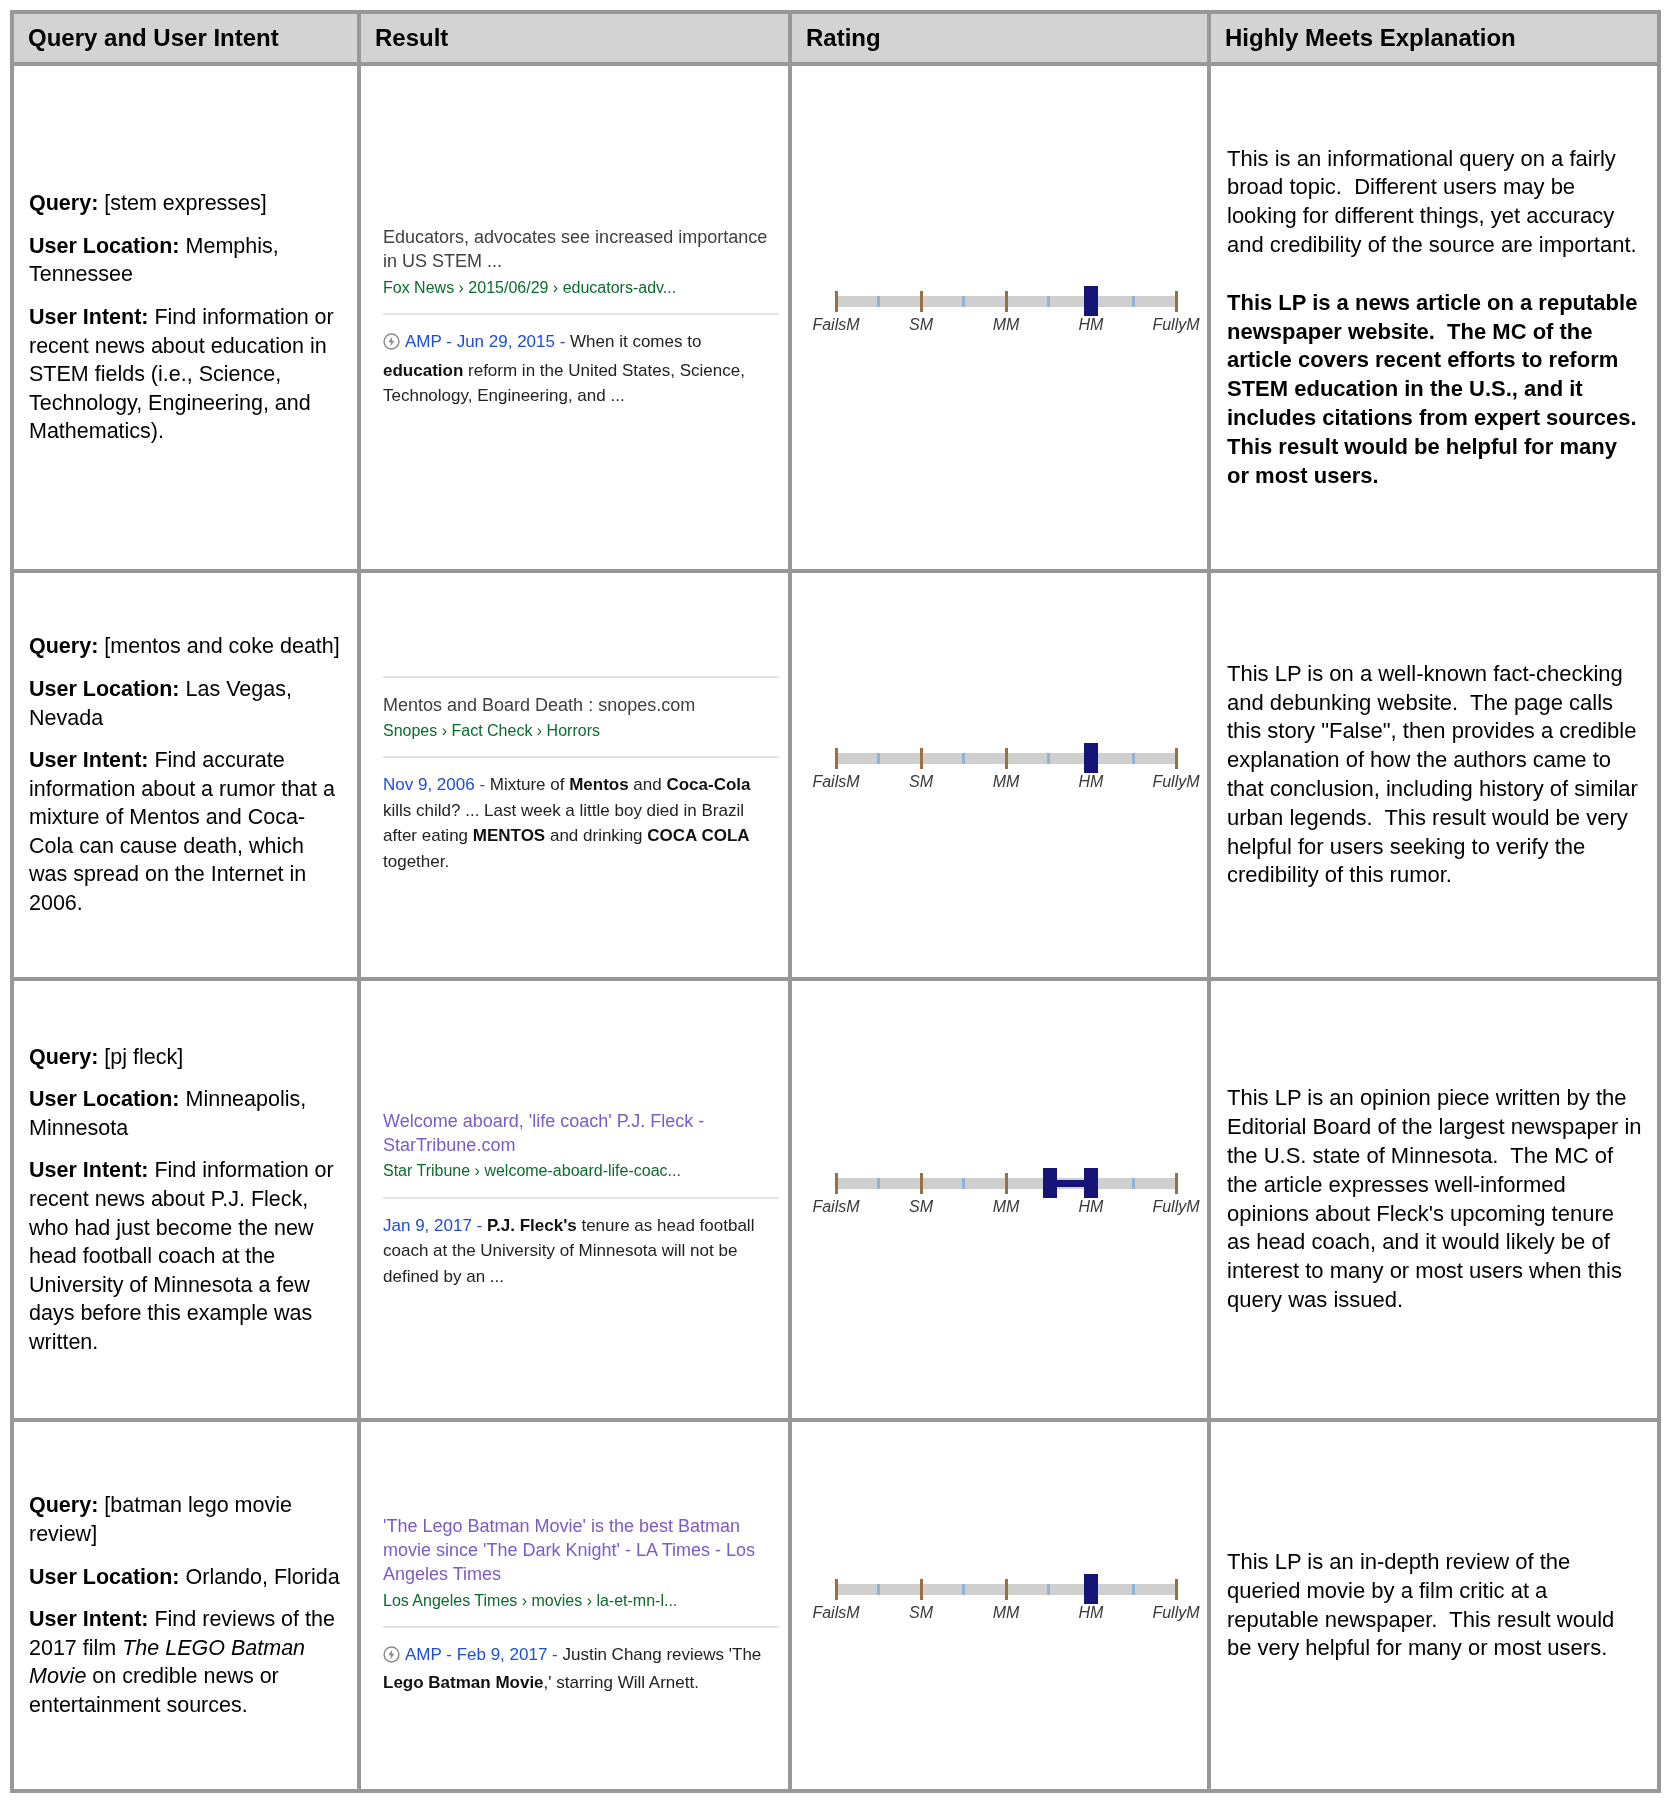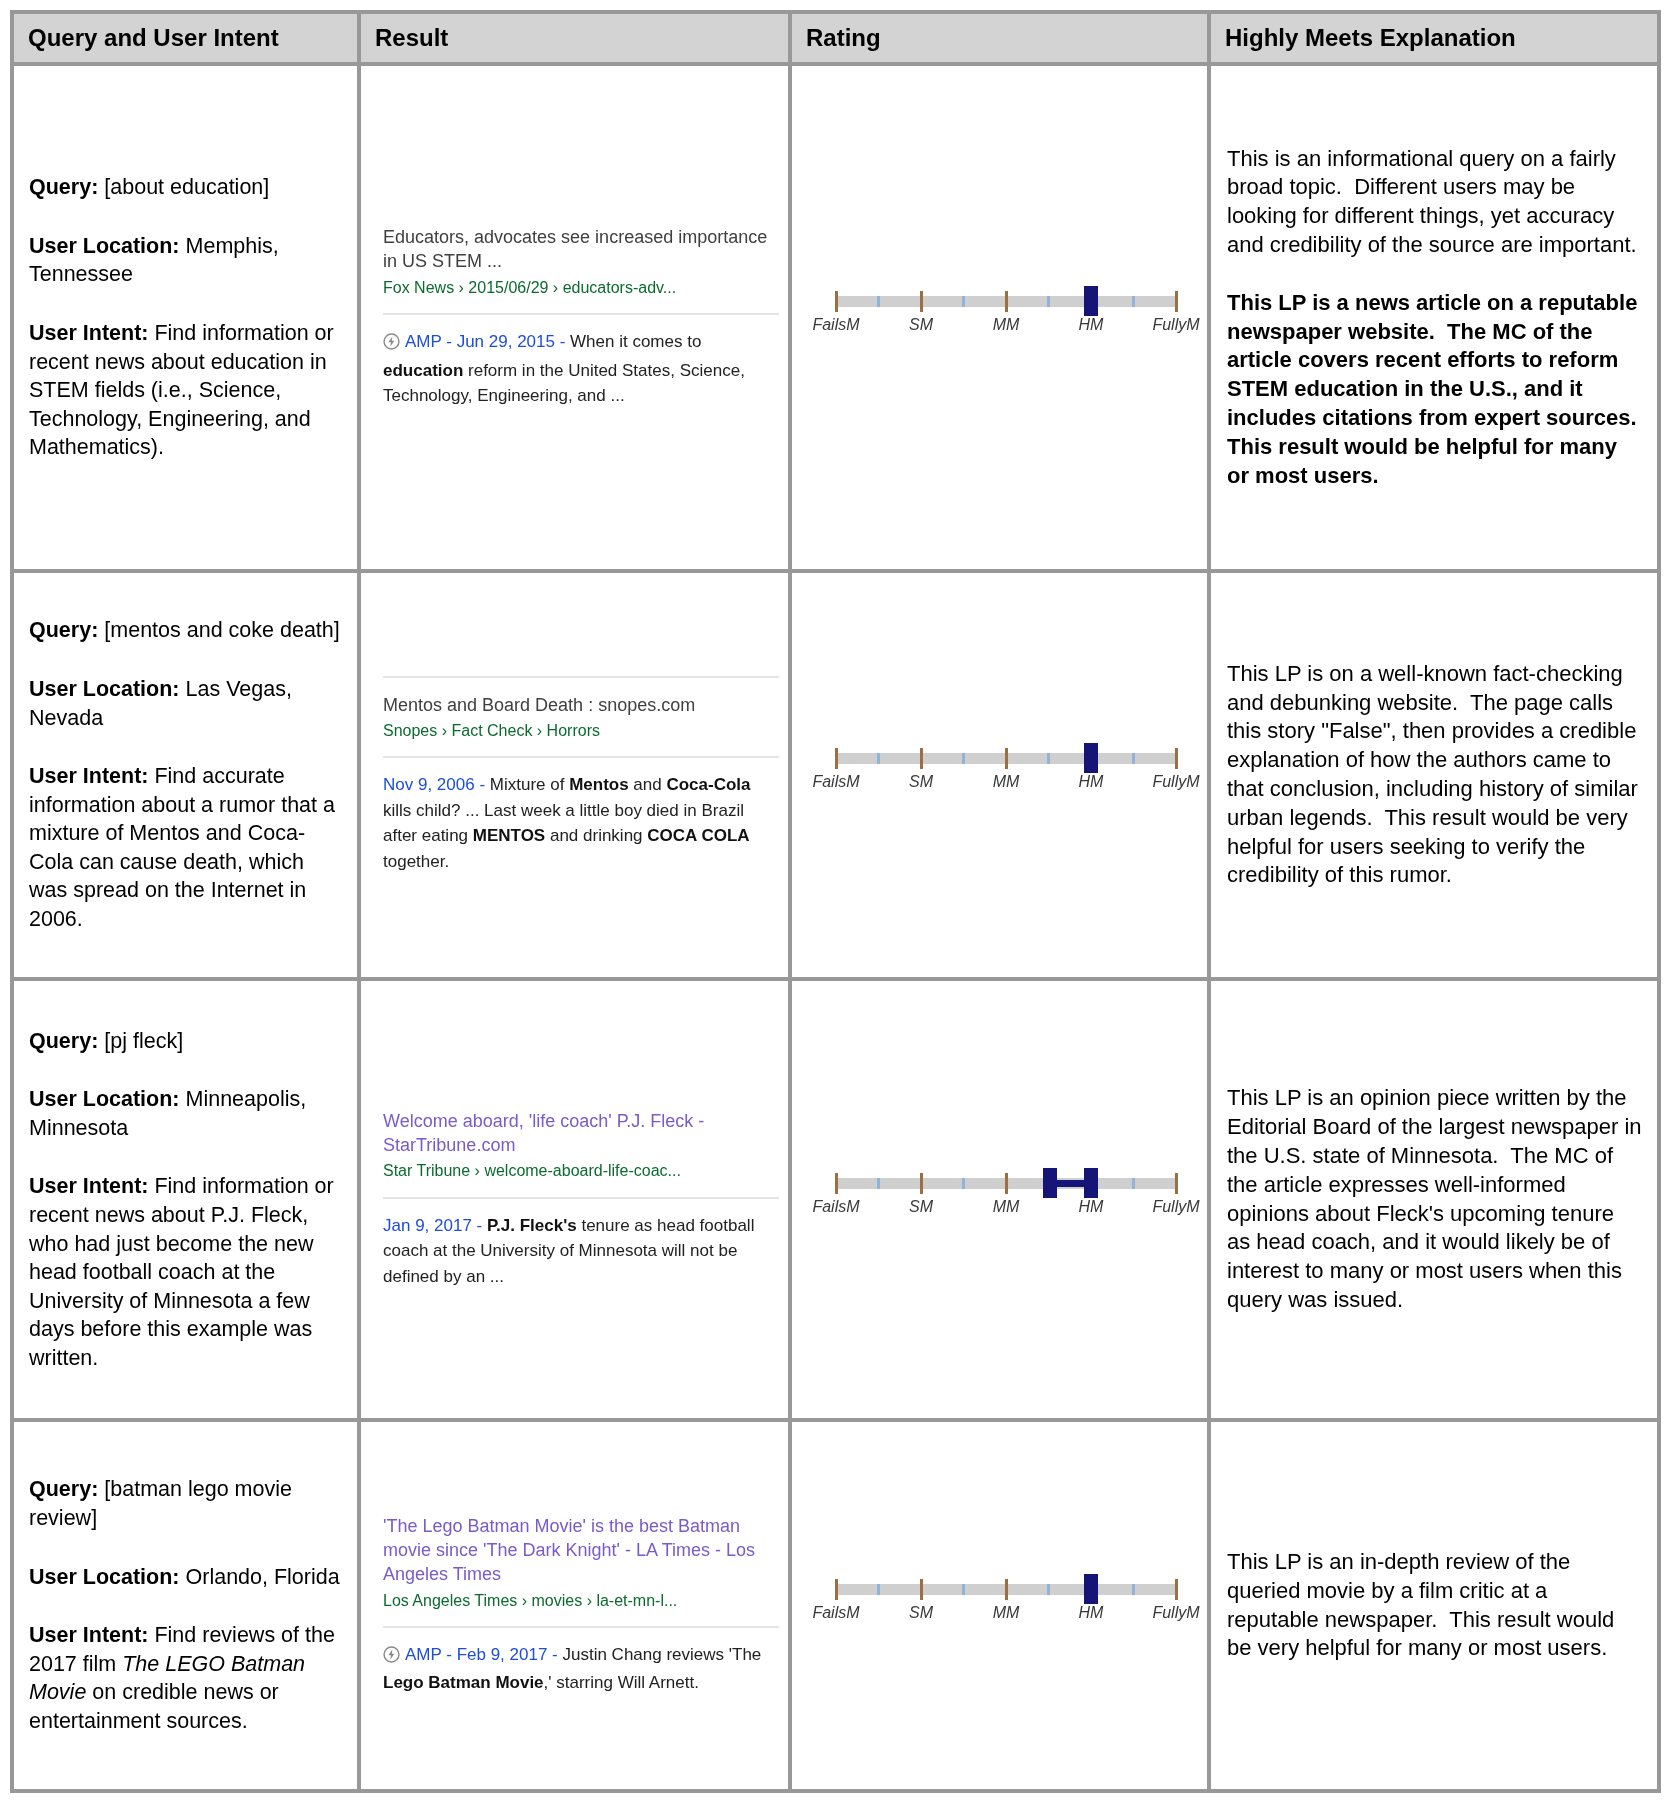--- a/index.html
+++ b/index.html
@@ -4,21 +4,21 @@
 <style>
   html,body{margin:0;padding:0;background:#fff;}
   body{width:1667px;height:1815px;font-family:"Liberation Sans",sans-serif;color:#000;}
   table.rating-table{border-collapse:collapse;table-layout:fixed;width:1647px;margin:10px 10px 0 10px;}
   td,th{border:4px solid #989898;vertical-align:middle;padding:0;}
   th{background:#d3d3d3;text-align:left;font-size:24px;font-weight:bold;height:48px;padding-left:14px;color:#000;}
   td{background:#fff;}
 
   
   .q-cell{padding:18px 12px 18px 15px;font-size:21.5px;line-height:1.33;}
-  .q-block + .q-block{margin-top:30px;}
+  .q-block + .q-block{margin-top:14px;}
   .lbl{font-weight:bold;}
   .it{font-style:italic;}
   .exp-cell{padding:18px 14px 18px 16px;font-size:22px;line-height:1.31;}
   .exp-par{white-space:pre-wrap;margin:0;}
   .exp-par + .exp-par{margin-top:29px;font-weight:bold;}
 
   
   .result-cell{padding-left:22px;padding-right:8px;}
   .serp{width:396px;}
   .serp-title{font-size:18px;line-height:1.32;cursor:pointer;}
@@ -57,21 +57,21 @@
   <tbody>
       <tr>
     <th>Query and User Intent</th>
     <th>Result</th>
     <th>Rating</th>
     <th>Highly Meets Explanation</th>
   </tr>
 
   <tr style="height:507px;">
     <td class="q-cell">
-      <div class="q-block"><span class="lbl">Query:</span> <span>[about education]</span></div>
+      <div class="q-block"><span class="lbl">Query:</span> <span>[stem expresses]</span></div>
       <div class="q-block"><span class="lbl">User Location:</span> <span>Memphis, Tennessee</span></div>
       <div class="q-block"><span class="lbl">User Intent:</span> <span>Find information or recent news about education in STEM fields (i.e., Science, Technology, Engineering, and Mathematics).</span><span class="it"></span><span></span></div>
     </td>
     <td class="result-cell">
       <div class="serp">
         <div class="serp-title title-blue">Educators, advocates see increased importance in US STEM ...</div>
         <div class="serp-crumb">Fox News › 2015/06/29 › educators-adv...</div>
         <div class="divider"></div>
         <div class="serp-snippet"><span class="amp-icon"><svg width="17" height="17" viewBox="0 0 24 24">
                   <circle cx="12" cy="12" r="10.5" fill="none" stroke="#8a8a8a" stroke-width="2"></circle>

